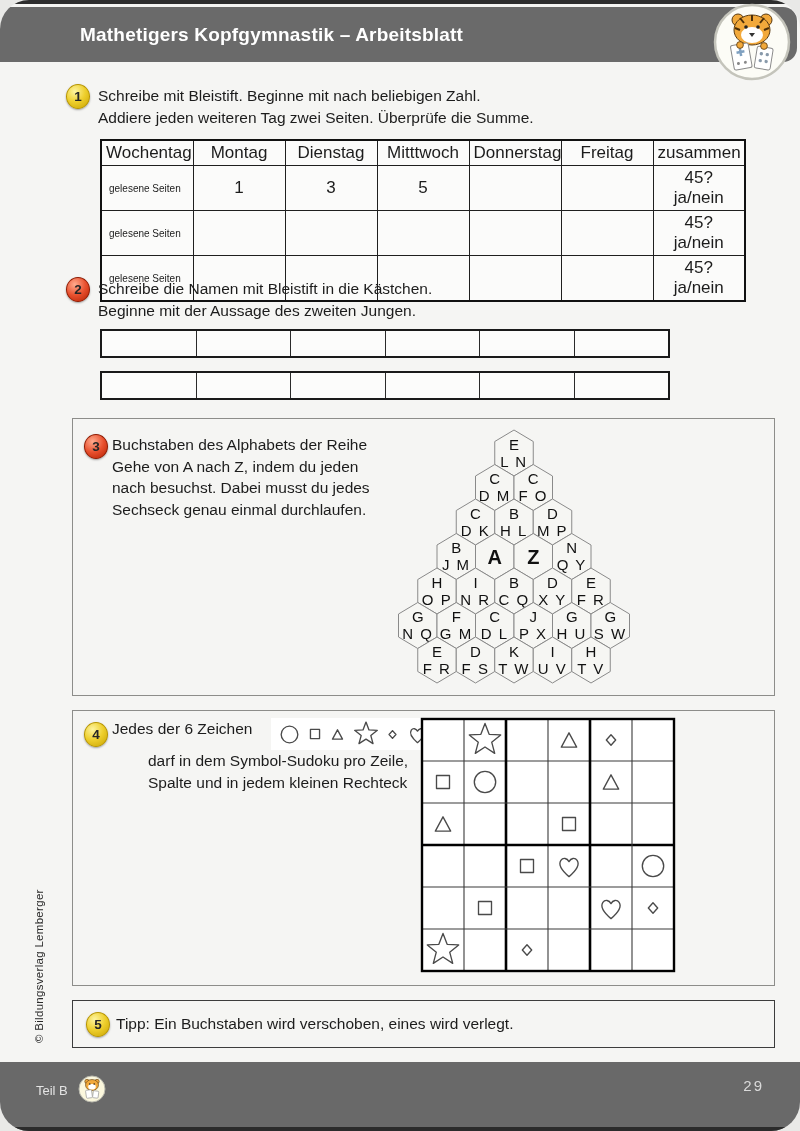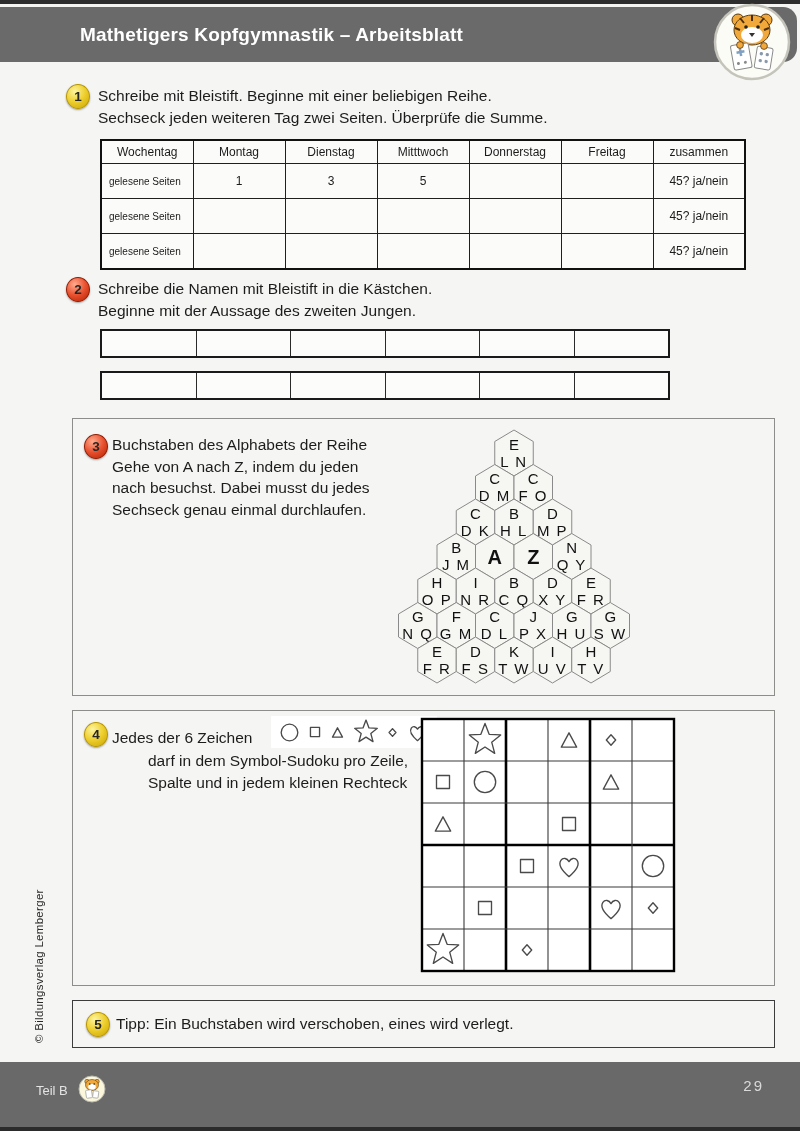--- a/index.html
+++ b/index.html
@@ -1,17 +1,17 @@
 <!DOCTYPE html>
 <html><head>
 <meta charset="utf-8">
 <style>
   html,body{margin:0;padding:0;}
   body{font-family:"Liberation Sans", sans-serif; background:#e9e9e7;}
-  #page{position:relative;width:800px;height:1131px;background:#f5f5f3;overflow:hidden;margin:0 auto;color:#1c1c1c;}
+  #page{position:relative;width:800px;height:1131px;background:#f5f5f3;overflow:hidden;margin:0 auto;color:#1c1c1c;border-radius:29px;}
 
   
   .topline{position:absolute;left:0;top:0;width:800px;height:4px;background:#2e2e2e;}
   .header-bar{position:absolute;left:0;top:7px;width:797px;height:55px;background:#6a6a6a;border-radius:0 14px 14px 0;}
   .header-title{position:absolute;left:80px;top:7px;height:55px;line-height:55px;font-size:19px;font-weight:bold;color:#ffffff;letter-spacing:.2px;}
   .logo{position:absolute;left:713px;top:3px;}
   .footer-bar{position:absolute;left:0;top:1062px;width:800px;height:69px;background:#696969;}
   .bottomline{position:absolute;left:0;top:1127px;width:800px;height:4px;background:#2b2b2b;}
   .footer-section{position:absolute;left:36px;top:1083px;font-size:13px;color:#e4e4e4;}
   .footer-icon{position:absolute;left:78px;top:1075px;}
@@ -20,39 +20,39 @@
 
   
   .bead{position:absolute;width:22px;height:23px;border-radius:50%;text-align:center;line-height:23px;font-size:13.5px;font-weight:bold;color:#262626;box-shadow:0 1px 2px rgba(0,0,0,.35);}
   .bead-yellow{background:radial-gradient(circle at 35% 28%, #fdf4a0 0%, #eecf2d 48%, #c9a300 100%);border:1px solid #b69400;}
   .bead-red{background:radial-gradient(circle at 35% 28%, #ffab8e 0%, #e8502e 50%, #b32000 100%);border:1px solid #8f1a00;}
 
   .task-text{font-size:15.5px;line-height:21.5px;color:#1c1c1c;}
 
   
   .reading-table{position:absolute;left:100px;top:139px;width:646px;border-collapse:collapse;table-layout:fixed;background:#fbfbfa;}
-  .reading-table th,.reading-table td{border:1.5px solid #1f1f1f;font-size:12px;font-weight:normal;text-align:center;padding:2px 4px;overflow:hidden;}
+  .reading-table th,.reading-table td{border:1.5px solid #1f1f1f;font-size:17px;font-weight:normal;text-align:center;padding:2px 4px;overflow:hidden;}
   .reading-table th{height:18px;}
   .reading-table td{height:30px;}
   .reading-table td.rowlabel{text-align:left;padding-left:7px;line-height:15px;font-size:10px;width:86px;}
   .reading-table{border:2px solid #111;}
 
   
   .namebox-row{position:absolute;left:100px;width:570px;height:29px;display:flex;border:2px solid #1a1a1a;background:#fcfcfb;box-sizing:border-box;}
   .namebox-cell{flex:1;border-right:1.5px solid #2a2a2a;}
   .namebox-cell:last-child{border-right:none;}
 
   
   .frame{position:absolute;box-sizing:border-box;border:1.5px solid #8d8d8a;background:#f5f5f3;}
   #box3{left:72px;top:418px;width:703px;height:278px;}
   #box4{left:72px;top:710px;width:703px;height:276px;}
   #box5{left:72px;top:1000px;width:703px;height:48px;border:1.8px solid #3c3c3c;}
 
   .t3text{position:absolute;left:112px;top:434px;width:270px;}
-  .t4line1{position:absolute;left:112px;top:718px;display:flex;align-items:flex-end;gap:19px;height:30px;}
+  .t4line1{position:absolute;left:112px;top:718px;display:flex;align-items:flex-start;gap:19px;height:30px;}
   .symbol-strip{background:#ffffff;display:flex;align-items:center;gap:8px;padding:3px 8px;}
   .t4text{position:absolute;left:112px;top:750px;width:300px;margin-left:36px;}
   .t5text{position:absolute;left:116px;top:1013px;font-size:15.5px;line-height:22px;}
 
   svg{display:block;}
   .pyr{position:absolute;left:364px;top:428px;}
   .sudoku{position:absolute;left:419px;top:716px;}
 </style>
 </head>
 <body>
@@ -87,22 +87,22 @@
           <circle cx="48" cy="58" r="1.7" fill="#8899aa"></circle>
           <circle cx="54" cy="58" r="1.7" fill="#8899aa"></circle>
         </g>
       <circle cx="27" cy="42" r="3.4" fill="#f2a93b" stroke="#5a3a10" stroke-width=".8"></circle>
       <circle cx="51" cy="43" r="3.4" fill="#f2a93b" stroke="#5a3a10" stroke-width=".8"></circle>
     </svg>
   </div>
 
   <div class="bead bead-yellow" style="left:66px;top:84px">1</div>
   <div class="task-text" style="position:absolute;left:98px;top:85px;width:620px">
-    <div>Schreibe mit Bleistift. Beginne mit einer beliebigen Reihe.</div>
-    <div>Sechseck jeden weiteren Tag zwei Seiten. Überprüfe die Summe.</div>
+    <div>Schreibe mit Bleistift. Beginne mit nach beliebigen Zahl.</div>
+    <div>Addiere jeden weiteren Tag zwei Seiten. Überprüfe die Summe.</div>
   </div>
   <table class="reading-table">
     <thead>
         <tr>
           <th>Wochentag</th>
           <th>Montag</th>
           <th>Dienstag</th>
           <th>Mitttwoch</th>
           <th>Donnerstag</th>
           <th>Freitag</th>

